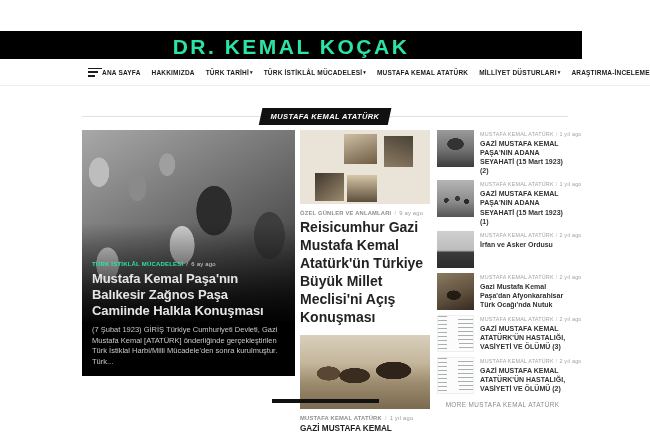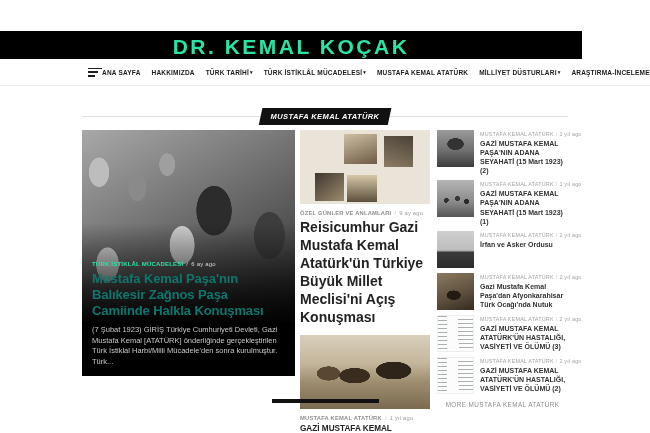--- a/index.html
+++ b/index.html
@@ -67,21 +67,21 @@
       radial-gradient(ellipse 14px 20px at 40% 18%, #9f9f9f 0 55%, transparent 58%),
       linear-gradient(150deg, #a8a8a8 0%, #7c7c7c 35%, #565656 65%, #2f2f2f 100%);
   }
   .f-fade { position:absolute; top:38%; left:0; width:100%; height:42%;
     background:linear-gradient(180deg, rgba(0,0,0,0) 0%, rgba(0,0,0,0.75) 70%, #000 100%); }
   .f-content { position:absolute; left:0; bottom:0; width:100%; padding:0 10px 9px 10px; z-index:2; }
   .f-meta { font-size:6px; font-weight:bold; letter-spacing:0.2px; margin-bottom:4px; }
   .f-meta .cat { color:#2BE3A6; }
   .f-meta .sep::before { content:"/"; color:#cfcfcf; margin:0 3px; font-weight:normal; }
   .f-meta .date { color:#d6d6d6; font-weight:normal; }
-  .f-title { color:#0f766e; font-size:13px; font-weight:bold; line-height:1.22; margin-bottom:6px; letter-spacing:-0.1px; }
+  .f-title { color:#e5e5e5; font-size:13px; font-weight:bold; line-height:1.22; margin-bottom:6px; letter-spacing:-0.1px; }
   .f-excerpt { color:#c9c9c9; font-size:7.5px; line-height:1.4; }
   
   .mid-card { cursor:pointer; margin-bottom:9px; }
   .mid-img { width:130px; height:74px; margin-bottom:6px; position:relative; overflow:hidden; }
   .img-collage { background:#e9e3d8; }
   .img-collage i { position:absolute; display:block; }
   .img-collage .p1 { left:44px; top:4px;  width:33px; height:30px; background:linear-gradient(160deg,#cdbfa4,#7a6ill,#6e5c44); background:linear-gradient(160deg,#cdbfa4,#6e5c44); }
   .img-collage .p2 { left:84px; top:6px;  width:29px; height:31px; background:linear-gradient(200deg,#4a4238,#8c7c62); }
   .img-collage .p3 { left:15px; top:43px; width:29px; height:28px; background:linear-gradient(140deg,#3f362c,#9b8a6e); }
   .img-collage .p4 { left:47px; top:45px; width:30px; height:27px; background:linear-gradient(180deg,#d6c7a8,#5d4f3c); }

